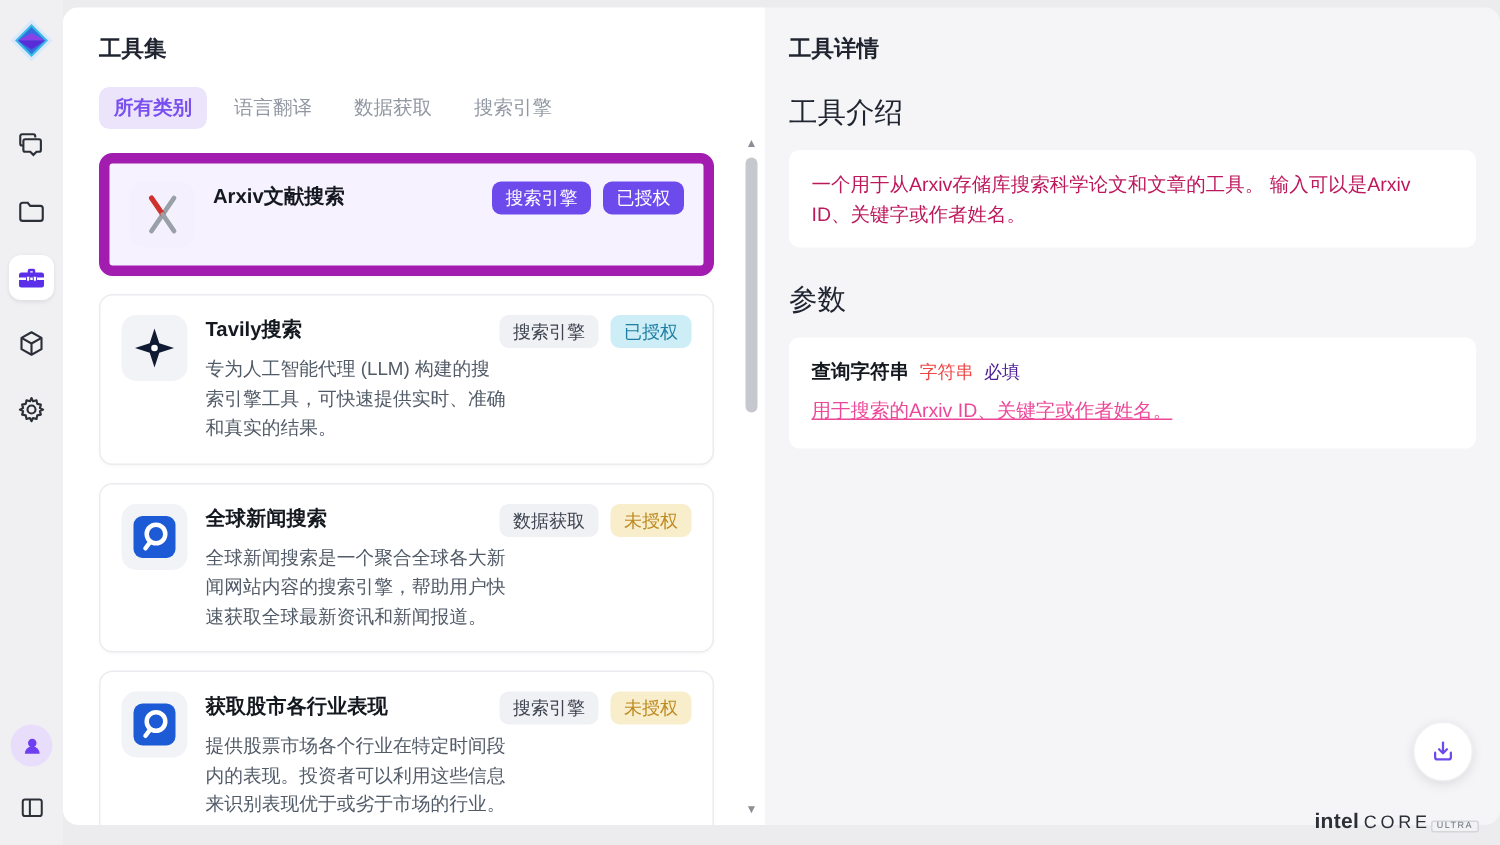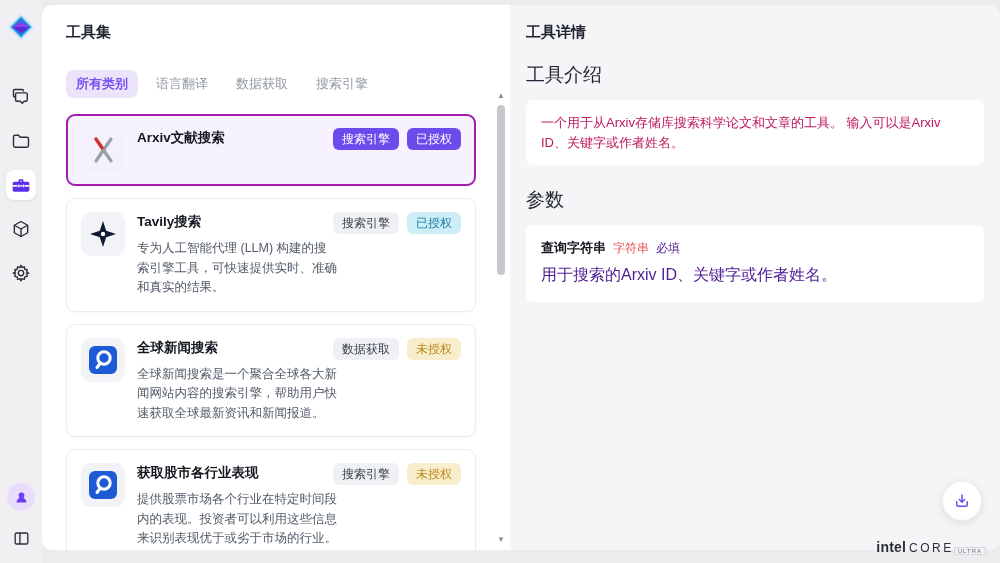--- a/index.html
+++ b/index.html
@@ -28,35 +28,35 @@
     width:28px; height:28px; border-radius:50%; background:#e8defc;
     display:flex; align-items:center; justify-content:center; margin-bottom:12px; cursor:pointer;
   }
 
   
   .content-wrap { flex:1; display:flex; margin:5px 0 13px; }
   .tools-panel {
     width:468px; background:#ffffff; border-radius:10px 0 0 10px;
     padding:18px 0 0 24px; position:relative; overflow:hidden; flex-shrink:0;
   }
-  .tools-title { font-size:15px; font-weight:700; margin-bottom:28px; }
+  .tools-title { font-size:15px; font-weight:700; margin-bottom:16px; }
   .tabs { display:flex; gap:8px; margin-bottom:16px; }
   .tab {
     font-size:13px; color:#9298a3; padding:5px 10px; border-radius:7px; cursor:pointer;
     white-space:nowrap;
   }
   .tab.active { background:#ece4fb; color:#7a4ff0; font-weight:600; }
 
   .tool-list { display:flex; flex-direction:column; gap:12px; padding-right:34px; }
   .tool-card {
     background:#ffffff; border:1px solid #ececf0; border-radius:9px;
     padding:13px 14px; display:flex; gap:12px; cursor:pointer;
     box-shadow:0 1px 2px rgba(20,20,40,.03);
   }
-  .tool-card.selected { background:#f7f2ff; border:2px solid #a21caf; padding:12px 13px; }
+  .tool-card.selected { background:#f7f2ff; border:7px solid #a21caf; padding:12px 13px; }
   .tool-icon {
     width:44px; height:44px; border-radius:10px; background:#f2f3f6; flex-shrink:0;
     display:flex; align-items:center; justify-content:center; overflow:hidden;
   }
   .tool-card.selected .tool-icon { background:#f4f0fd; }
   .tool-body { flex:1; min-width:0; }
   .tool-head { display:flex; align-items:flex-start; justify-content:space-between; gap:8px; }
   .tool-name { font-size:13.5px; font-weight:700; color:#14181f; padding-top:1px; }
   .tool-desc { font-size:12.5px; color:#525b68; line-height:1.55; margin-top:5px; max-width:200px; }
   .badges { display:flex; gap:8px; flex-shrink:0; }
@@ -87,21 +87,21 @@
   .section-heading { font-size:19px; font-weight:400; margin-bottom:12px; }
   .intro-box {
     background:#ffffff; border-radius:7px; padding:13px 15px; font-size:13px;
     color:#be185d; margin-bottom:22px; line-height:1.5;
   }
   .param-box { background:#ffffff; border-radius:7px; padding:14px 15px 16px; }
   .param-head { display:flex; align-items:baseline; gap:7px; margin-bottom:8px; }
   .param-name { font-size:13px; font-weight:700; color:#14181f; }
   .param-type { font-size:12px; color:#ef4444; }
   .param-required { font-size:12px; color:#4c1d95; }
-  .param-desc { font-size:16px; color:#4c1d95; }
+  .param-desc { font-size:13px; color:#ec4899;text-decoration:underline; }
 
   
   .download-fab {
     position:absolute; right:18px; bottom:42px; width:40px; height:40px; border-radius:50%;
     background:#ffffff; box-shadow:0 2px 8px rgba(0,0,0,.10); border:1px solid #f0f0f3;
     display:flex; align-items:center; justify-content:center; cursor:pointer;
   }
   .intel-logo {
     position:absolute; right:14px; bottom:8px; display:flex; flex-direction:row; align-items:flex-end;
     color:#2b2f38;

